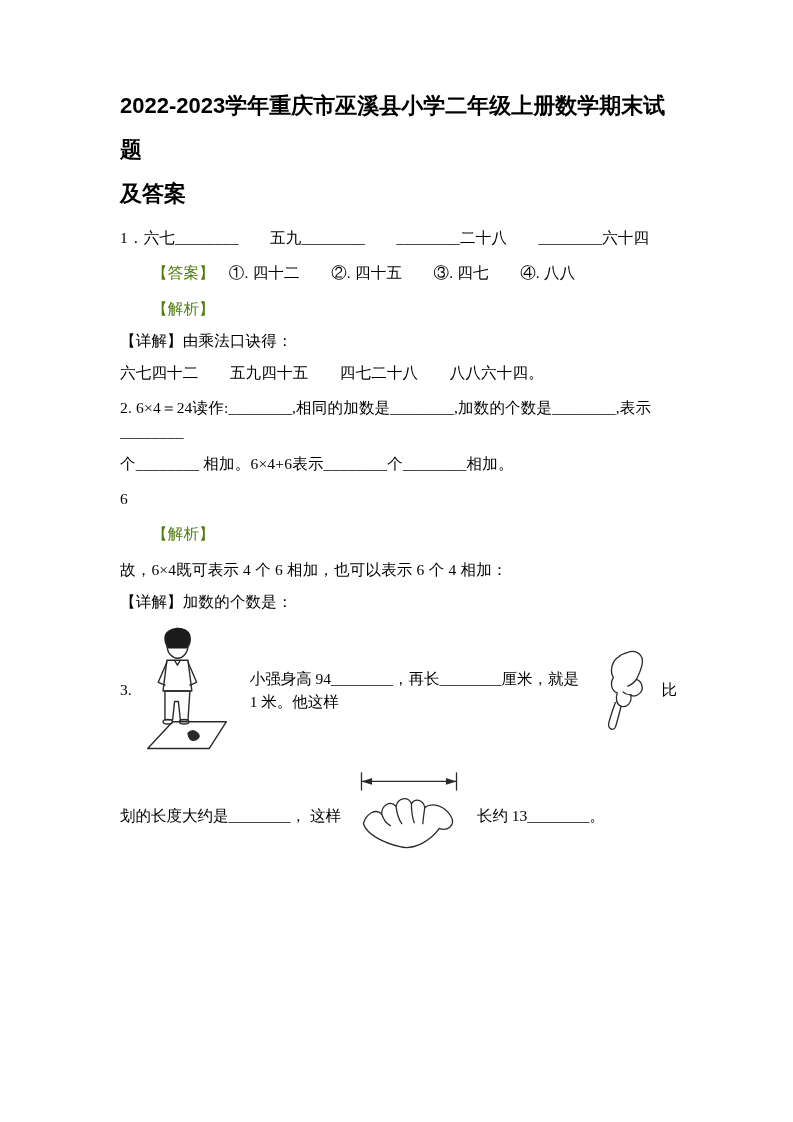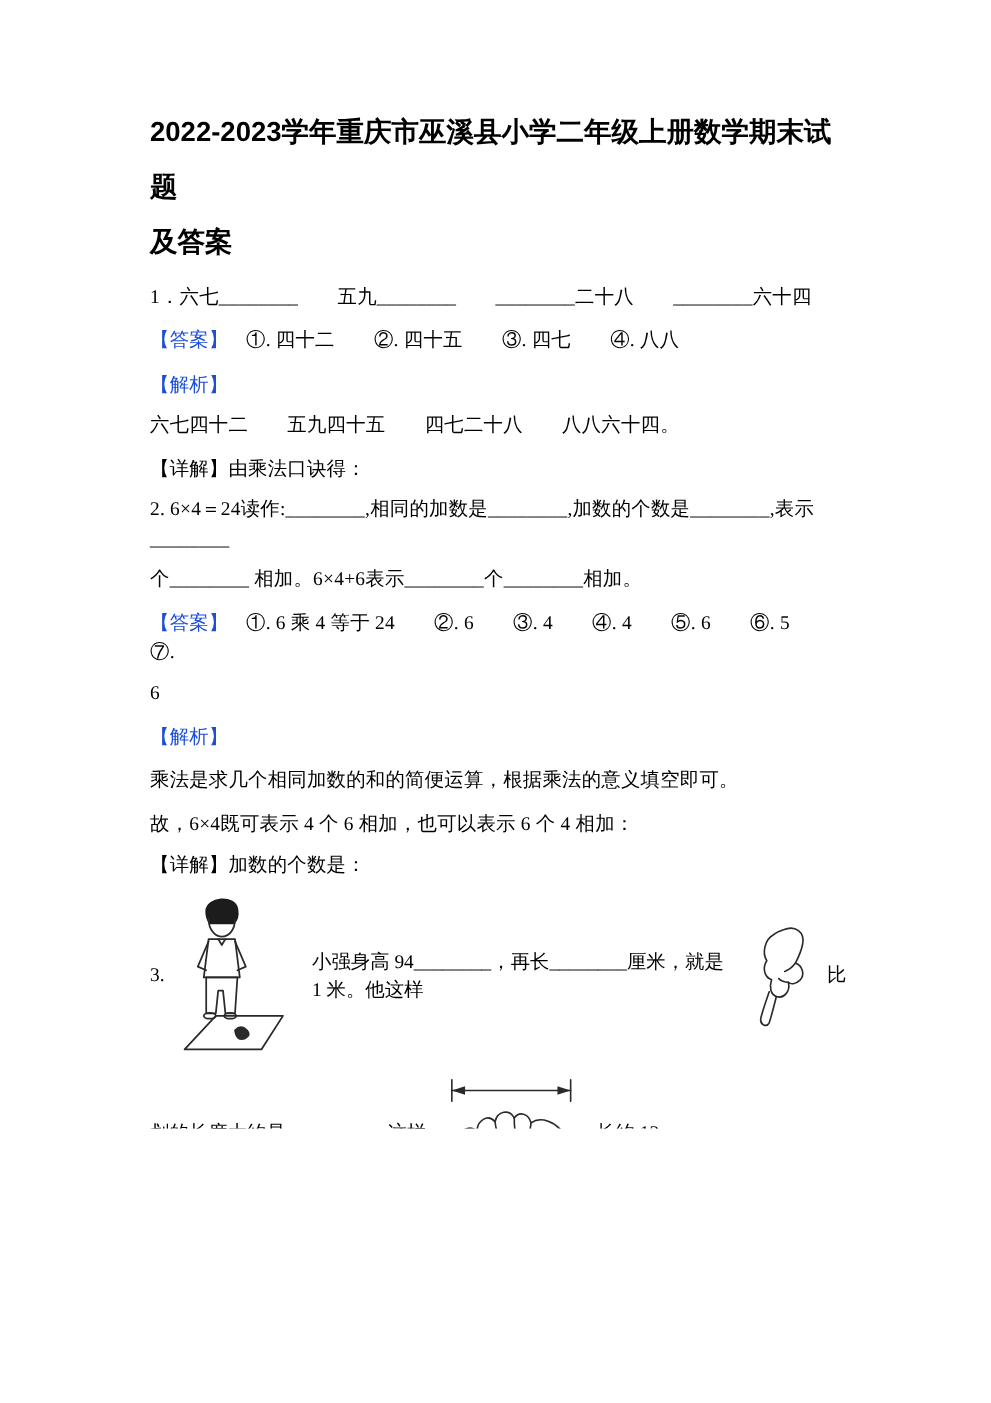--- a/index.html
+++ b/index.html
@@ -22,21 +22,21 @@
     line-height: 2.0;
     margin-bottom: 10px;
   }
   .title span { display: block; }
   .para {
     line-height: 1.5;
     margin-bottom: 12px;
     letter-spacing: 0.2px;
   }
   .para.tight { margin-bottom: 9px; }
-  .teal { color: #1d4ed8; }
+  .teal { color: #4d7c0f; margin-left: 32px; }
   .ansgap { display: inline-block; width: 14px; }
   .qrow {
     display: flex;
     align-items: center;
     margin: 6px 0 10px 0;
   }
   .qrow .qtext { line-height: 1.5; }
   .qnum { margin-right: 8px; }
   .boy-fig { flex: 0 0 auto; margin-right: 14px; }
   .hand-fig { flex: 0 0 auto; margin: 0 10px; }
@@ -61,35 +61,33 @@
     <span>及答案</span>
   </h1>
 
 
   <p class="para">1．六七________　　五九________　　________二十八　　________六十四</p>
 
   <p class="para"><span class="teal">【答案】</span><span class="ansgap"></span><span>①. 四十二　　②. 四十五　　③. 四七　　④. 八八</span></p>
 
   <p class="para tight"><span class="teal">【解析】</span></p>
 
+  <p class="para tight">【详解】由乘法口诀得：</p>
+
   <p class="para">六七四十二　　五九四十五　　四七二十八　　八八六十四。</p>
-
-  <p class="para tight">【详解】由乘法口诀得：</p>
 
   <p class="para tight">2. 6×4＝24读作:________,相同的加数是________,加数的个数是________,表示________</p>
 
   <p class="para">个________ 相加。6×4+6表示________个________相加。</p>
 
-  <p class="para tight"><span class="teal">【答案】</span><span class="ansgap"></span><span>①. 6 乘 4 等于 24　　②. 6　　③. 4　　④. 4　　⑤. 6　　⑥. 5　　⑦.</span></p>
 
   <p class="para">6</p>
 
   <p class="para"><span class="teal">【解析】</span></p>
 
-  <p class="para">乘法是求几个相同加数的和的简便运算，根据乘法的意义填空即可。</p>
   <p class="para tight">故，6×4既可表示 4 个 6 相加，也可以表示 6 个 4 相加：</p>
   <p class="para tight">【详解】加数的个数是：</p>
 
   <div class="qrow">
     <span class="qnum">3.</span>
     <svg class="sketch boy-fig" width="96" height="136" viewBox="0 0 100 140" fill="none" stroke="#2a2a2a" stroke-width="1.4" stroke-linecap="round" stroke-linejoin="round">
 
       <path d="M34 103 L90 103 L72 131 L8 131 Z"></path>
 
       <path d="M50 115 q5 -5 10 0 q4 4 -2 7 q-7 2 -8 -7 Z" fill="#2a2a2a"></path>

